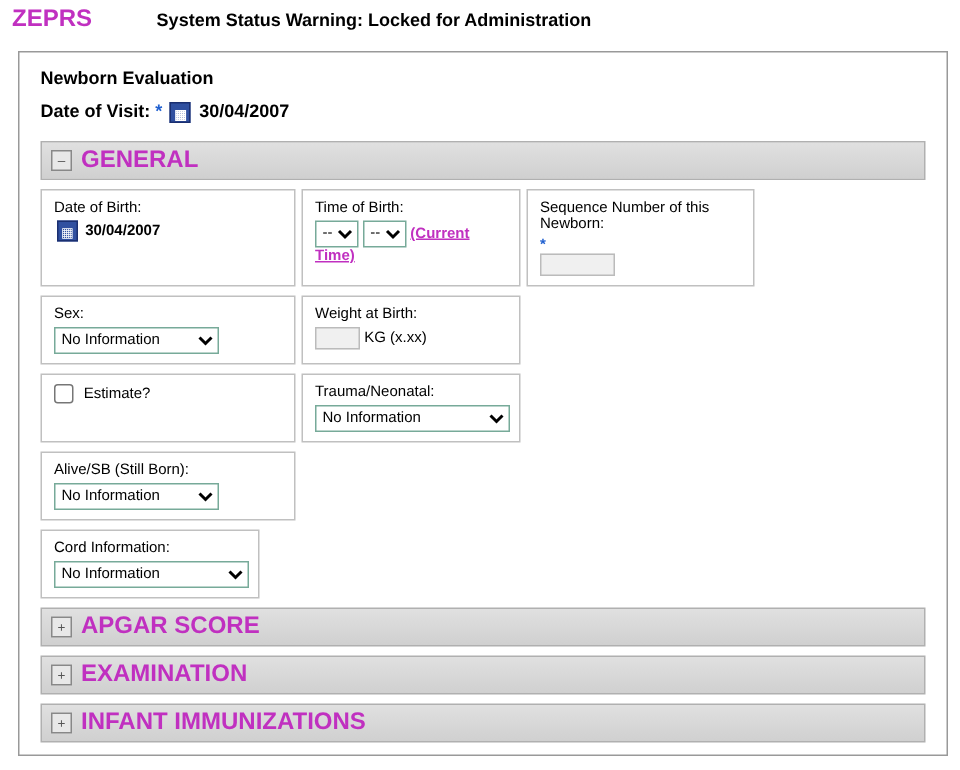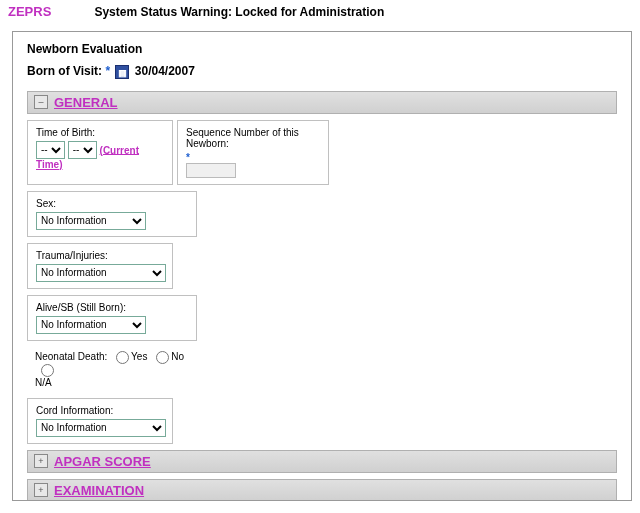--- a/index.html
+++ b/index.html
@@ -1,28 +1,28 @@
 <!DOCTYPE html>
 <html><head>
 <meta charset="utf-8">
 <style>
 * { box-sizing: border-box; margin: 0; padding: 0; }
 body { font-family: Verdana, Arial, sans-serif; font-size: 11px; background: #fff; color: #000; }
 .header { padding: 4px 8px; }
-.brand { color: #c030c0; font-size: 13px; font-weight: bold; display: inline-block; margin-right: 40px; }
+.brand { color: #c030c0; font-size: 16px; font-weight: bold; display: inline-block; margin-right: 40px; }
 .warning { font-weight: bold; font-size: 12px; display: inline-block; }
 .outer { border: 1px solid #999; width: 620px; margin: 8px 0 0 12px; height: 470px; overflow-y: scroll; position: relative; }
 .content { padding: 10px 14px 40px 14px; }
 .page-title { font-weight: bold; font-size: 12px; margin-bottom: 8px; }
 .visit-row { font-weight: bold; font-size: 12px; margin-bottom: 12px; }
 .star { color: #2060d0; font-weight: bold; }
 .cal-ico { display: inline-block; width: 14px; height: 14px; background: #3050a0; color: #fff; font-size: 9px; text-align: center; line-height: 14px; vertical-align: middle; margin: 0 2px; border: 1px solid #1a2f70; }
 .section-bar { background: linear-gradient(#e0e0e0,#d0d0d0); border: 1px solid #b0b0b0; padding: 3px 6px; margin-bottom: 6px; display: flex; align-items: center; }
 .sec-btn { display: inline-flex; width: 14px; height: 14px; background: #e8e8e8; border: 1px solid #888; margin-right: 6px; align-items: center; justify-content: center; font-size: 9px; color: #555; }
-.sec-link { color: #c030c0; text-decoration: underline; font-weight: bold; font-size: 13px; }
+.sec-link { color: #c030c0; font-weight: bold; font-size: 16px; }
 .cell { border: 1px solid #c0c0c0; padding: 6px 8px; font-size: 10px; }
 .c1 { width: 170px; } .c2 { width: 146px; } .c3 { width: 152px; }
 .label { font-size: 10px; margin-bottom: 3px; }
 .link { color: #c030c0; text-decoration: underline; cursor: pointer; font-weight: bold; }
 select { font-size: 10px; border: 1px solid #7a9; background: #fff; height: 18px; }
 input[type=text] { font-size: 10px; border: 1px solid #bbb; background: #f0f0f0; padding: 1px 2px; }
 input[type=checkbox] { margin-right: 4px; vertical-align: middle; }
 input[type=radio] { margin: 0 2px 0 6px; vertical-align: middle; }
 .row { display: flex; flex-wrap: wrap; gap: 4px; margin-bottom: 6px; }
 </style>
@@ -31,75 +31,80 @@
 
 <div class="header">
   <span class="brand">ZEPRS</span>
   <span class="warning">System Status Warning: Locked for Administration</span>
 </div>
 
 <div class="outer">
   <div class="content">
     <div class="page-title">Newborn Evaluation</div>
     <div class="visit-row">
-      <span>Born of Visit:</span>
+      <span>Date of Visit:</span>
       <span class="star">*</span>
       <span class="cal-ico">▦</span>
       <span>30/04/2007</span>
     </div>
 
     <div class="section-bar">
       <span class="sec-btn">–</span>
       <span class="sec-link">GENERAL</span>
     </div>
 
     <div class="row">
+      <div class="cell c1">
+        <div class="label">Date of Birth:</div>
+        <span class="cal-ico">▦</span>
+        <b>30/04/2007</b>
+      </div>
       <div class="cell c2">
         <div class="label">Time of Birth:</div>
         <select><option>--</option></select>
         <select><option>--</option></select>
         <span class="link">(Current Time)</span>
       </div>
       <div class="cell c3">
         <div class="label">Sequence Number of this Newborn:</div>
         <span class="star">*</span><br>
         <input type="text" style="width: 50px;">
       </div>
     </div>
 
     <div class="row">
       <div class="cell c1">
         <div class="label">Sex:</div>
         <select style="width:110px"><option>No Information</option></select>
       </div>
+      <div class="cell c2">
+        <div class="label">Weight at Birth:</div>
+        <input type="text" style="width: 30px;">
+        <span>KG (x.xx)</span>
+      </div>
     </div>
 
     <div class="row">
+      <div class="cell c1">
+        <input type="checkbox" style="">
+        <span>Estimate?</span>
+      </div>
       <div class="cell c2">
-        <div class="label">Trauma/Injuries:</div>
+        <div class="label">Trauma/Neonatal:</div>
         <select style="width:130px"><option>No Information</option></select>
       </div>
     </div>
 
     <div class="row">
       <div class="cell c1">
         <div class="label">Alive/SB (Still Born):</div>
         <select style="width:110px"><option>No Information</option></select>
       </div>
     </div>
 
-    <div class="row">
-      <div class="cell c1" style="border:none;padding:4px 8px;">
-        <span>Neonatal Death:</span>
-        <input type="radio" name="neo" style=""><span>Yes</span>
-        <input type="radio" name="neo" style=""><span>No</span>
-        <input type="radio" name="neo" style=""><br>
-        <span>N/A</span>
-      </div>
-    </div>
 
     <div class="row">
       <div class="cell c2">
         <div class="label">Cord Information:</div>
         <select style="width:130px"><option>No Information</option></select>
       </div>
     </div>
 
     <div class="section-bar">
       <span class="sec-btn">+</span>

